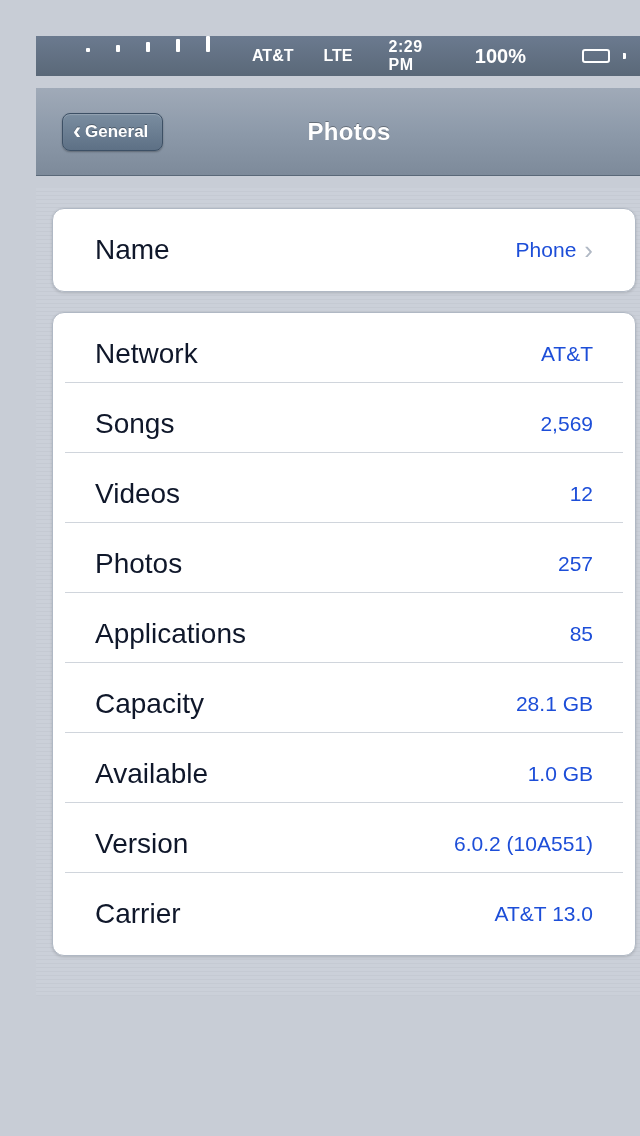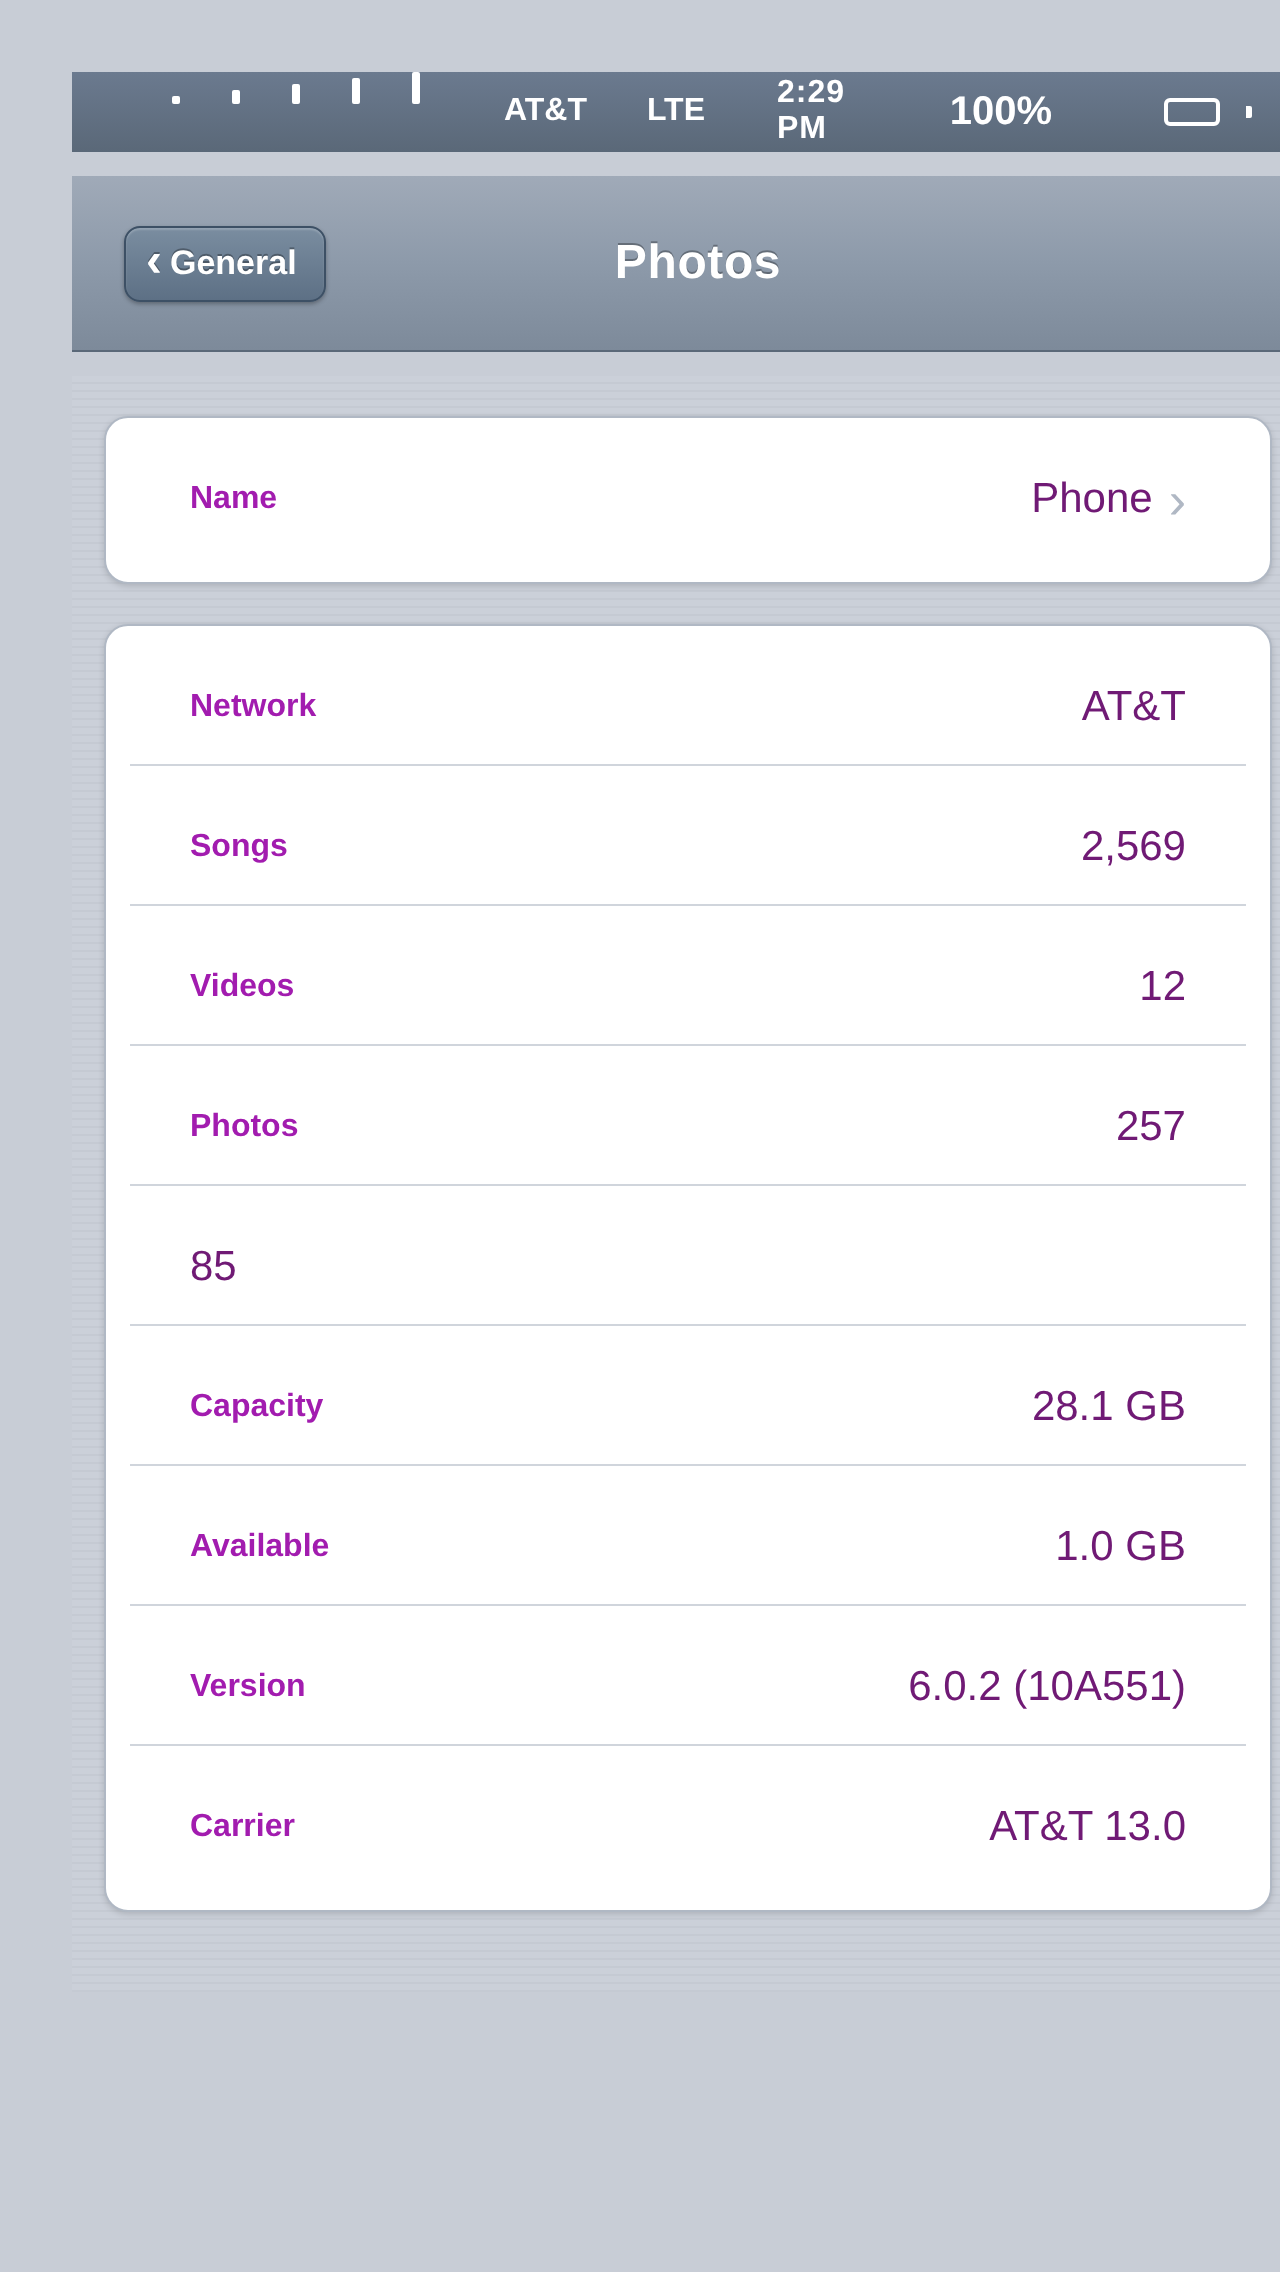--- a/index.html
+++ b/index.html
@@ -164,28 +164,28 @@
       background: white;
       border-bottom: 1px solid #d0d5dc;
       position: relative;
     }
 
     .table-row:last-child {
       border-bottom: none;
     }
 
     .row-label {
-      font-size: 16px;
-      font-weight: 700;
-      color: #a21caf;
+      font-size: 28px;
+      font-weight: 400;
+      color: #0f172a;
     }
 
     .row-value {
       font-size: 21px;
-      color: #701a75;
+      color: #1d4ed8;
       display: flex;
       align-items: center;
       gap: 6px;
     }
 
     .row-value.with-chevron::after {
       content: '›';
       font-size: 26px;
       color: #b0b8c4;
       margin-left: 2px;
@@ -254,20 +254,21 @@
       </div>
       <div class="table-row">
         <span class="row-label">Videos</span>
         <span class="row-value">12</span>
       </div>
       <div class="table-row">
         <span class="row-label">Photos</span>
         <span class="row-value">257</span>
       </div>
       <div class="table-row">
+        <span class="row-label">Applications</span>
         <span class="row-value">85</span>
       </div>
       <div class="table-row">
         <span class="row-label">Capacity</span>
         <span class="row-value">28.1 GB</span>
       </div>
       <div class="table-row">
         <span class="row-label">Available</span>
         <span class="row-value">1.0 GB</span>
       </div>

